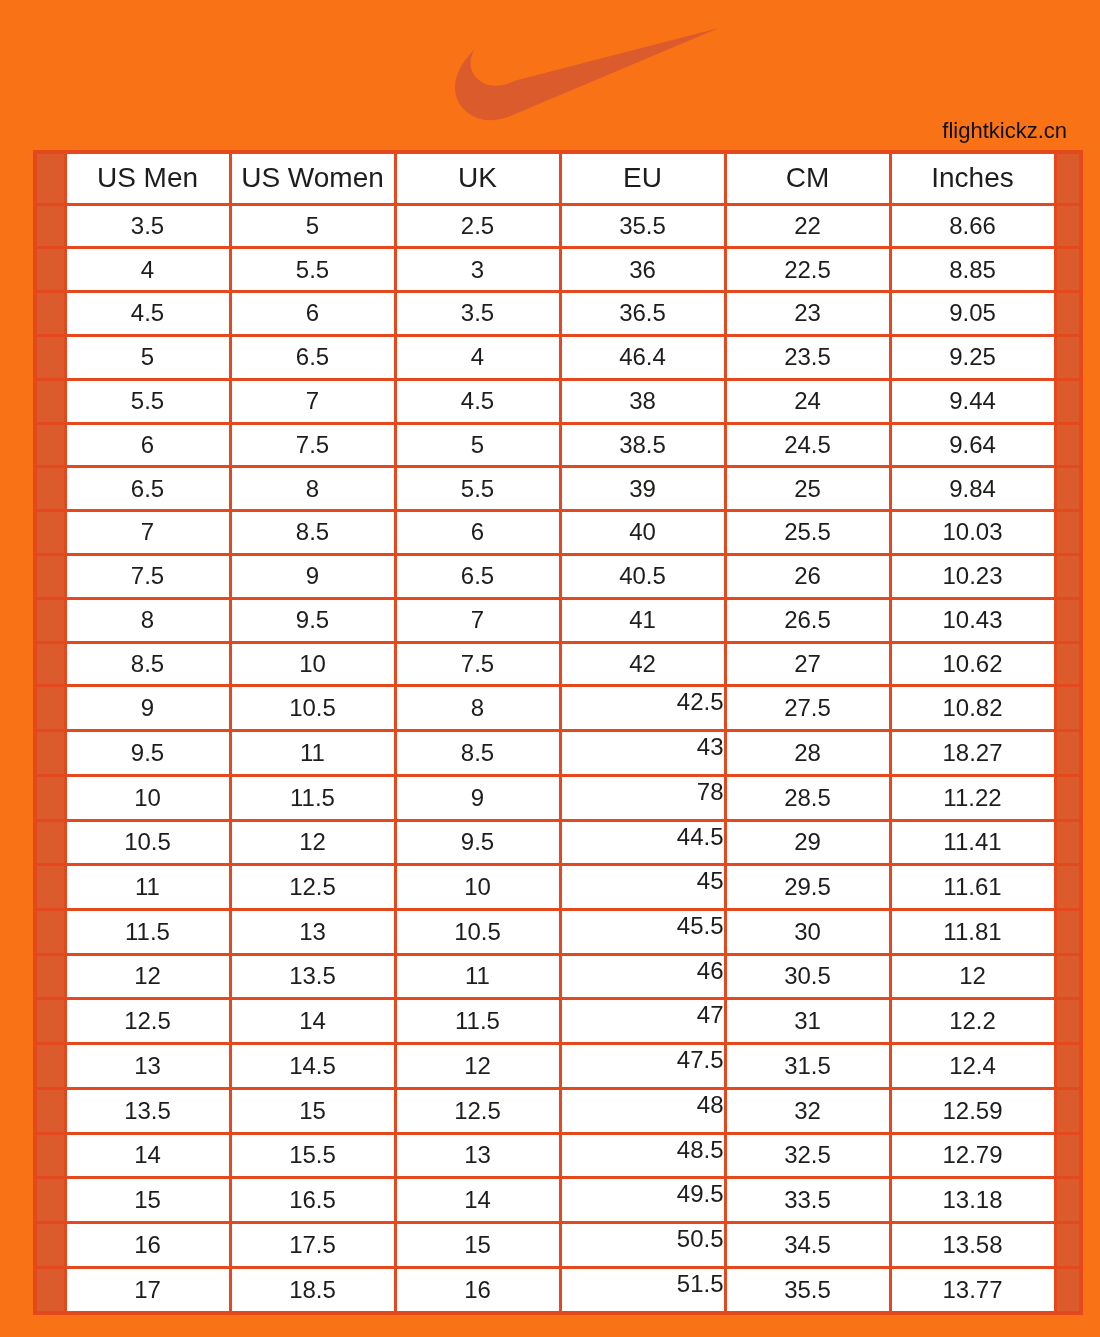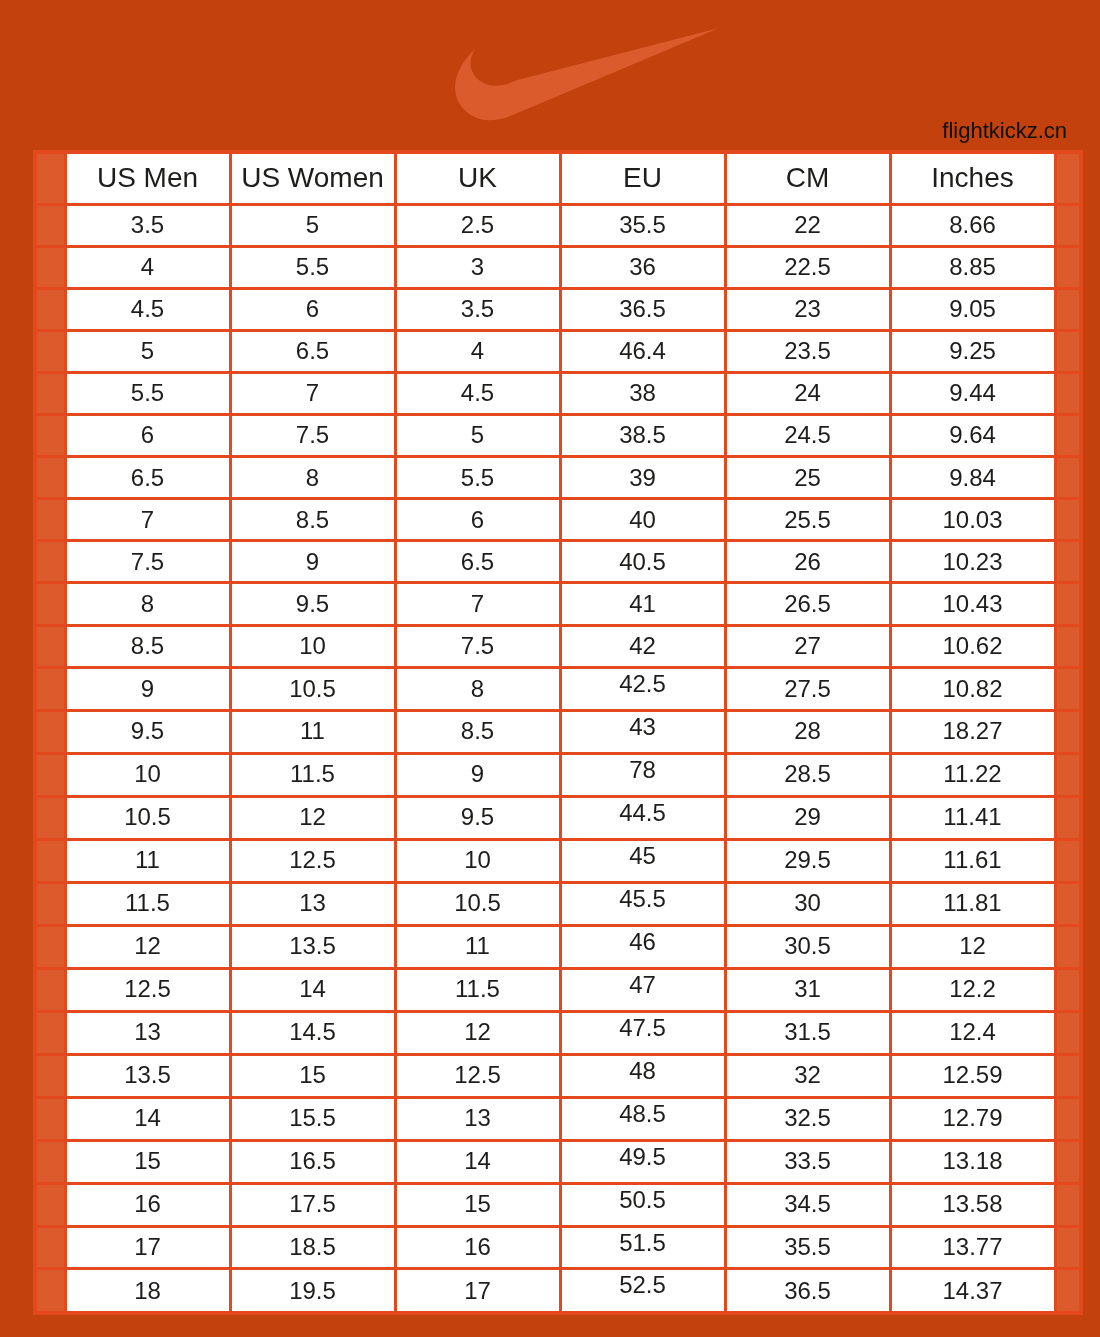--- a/index.html
+++ b/index.html
@@ -8,21 +8,21 @@
     background: #ffffff;
     width: 1100px;
     height: 1337px;
     overflow: hidden;
     font-family: "Liberation Sans", sans-serif;
   }
   .page {
     position: relative;
     width: 1100px;
     height: 1337px;
-    background: #c2410c;
+    background: #f97316;
   }
   .logo {
     position: absolute;
     left: 455px;
     top: 28px;
     width: 264px;
     height: 94px;
   }
   .logo svg {
     display: block;
@@ -71,20 +71,21 @@
     font-size: 28px;
   }
   table.size-table td.bar,
   table.size-table th.bar {
     background: var(--accent, #dc5b2c);
   }
   table.size-table td.eu-top {
     vertical-align: top;
     padding-top: 3px;
     line-height: 1.0;
+    text-align: right;
   }
 </style>
 </head>
 <body>
 
 <div class="page">
 
   <div class="logo">
     <svg viewBox="0 0 1000 356" preserveAspectRatio="xMidYMid meet">
       <path class="swoosh-path" d="M1000 0 L221 329 C158 355 105 356 63 331 C21 305 0 267 0 225
@@ -363,26 +364,16 @@
         <tr>
           <td class="bar"></td>
           <td>17</td>
           <td>18.5</td>
           <td>16</td>
           <td class="eu-top">51.5</td>
           <td>35.5</td>
           <td>13.77</td>
           <td class="bar"></td>
         </tr>
-        <tr>
-          <td class="bar"></td>
-          <td>18</td>
-          <td>19.5</td>
-          <td>17</td>
-          <td class="eu-top">52.5</td>
-          <td>36.5</td>
-          <td>14.37</td>
-          <td class="bar"></td>
-        </tr>
       </tbody>
   </table>
 
 </div>
 
 </body></html>

